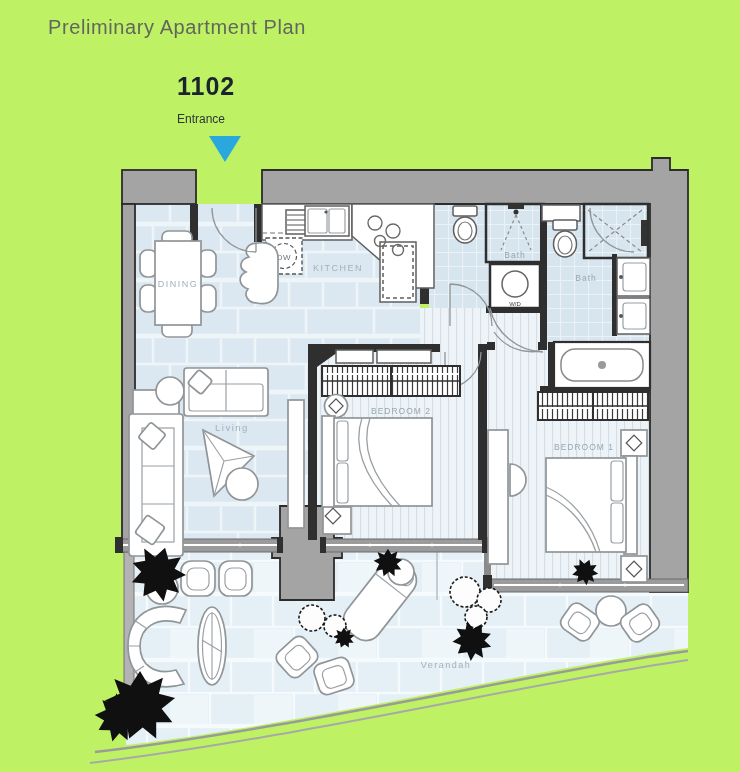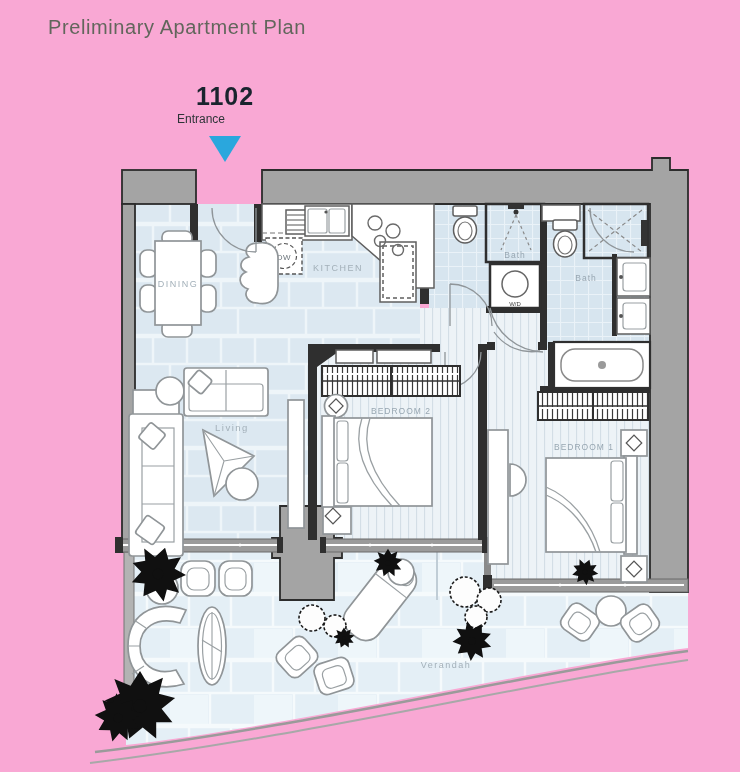--- a/index.html
+++ b/index.html
@@ -1,20 +1,20 @@
 <!DOCTYPE html>
 <html><head>
 <meta charset="utf-8">
 <style>
   html,body{margin:0;padding:0;background:#ffffff;}
-  #stage{position:relative;width:740px;height:772px;background:#f9a8d4;overflow:hidden;
+  #stage{position:relative;width:740px;height:772px;background:#bef264;overflow:hidden;
          font-family:"Liberation Sans",sans-serif;}
   #plan-title{position:absolute;left:48px;top:16px;font-size:20px;color:#62665c;
               letter-spacing:0.6px;}
-  #unit-number{position:absolute;left:177px;top:82px;width:96px;text-align:center;
+  #unit-number{position:absolute;left:177px;top:72px;width:96px;text-align:left;
                font-size:25px;font-weight:bold;color:#19242e;letter-spacing:1px;}
   #entrance-label{position:absolute;left:177px;top:112px;width:96px;text-align:left;
                   font-size:12px;color:#2e3438;}
   #entrance-arrow{position:absolute;left:209px;top:136px;width:0;height:0;
                   border-left:16px solid transparent;border-right:16px solid transparent;
                   border-top:26px solid #2aa7dd;}
   svg{position:absolute;left:0;top:0;}
   text{font-family:"Liberation Sans",sans-serif;}
   .lbl{fill:#a3b0b9;letter-spacing:1.5px;}
   .lbl-sm{fill:#98a7b2;letter-spacing:1px;}

